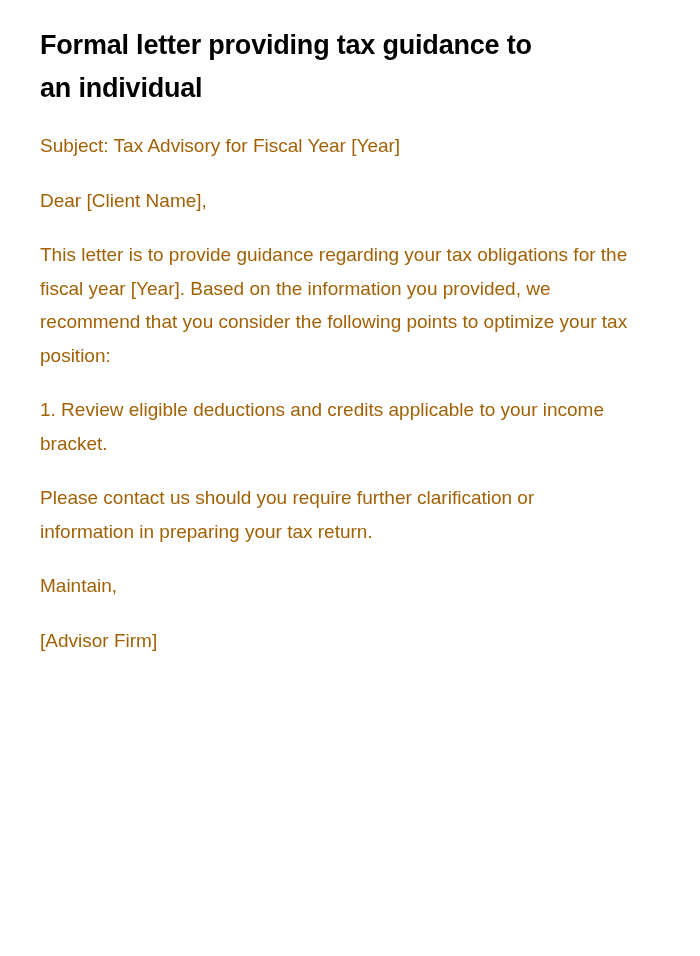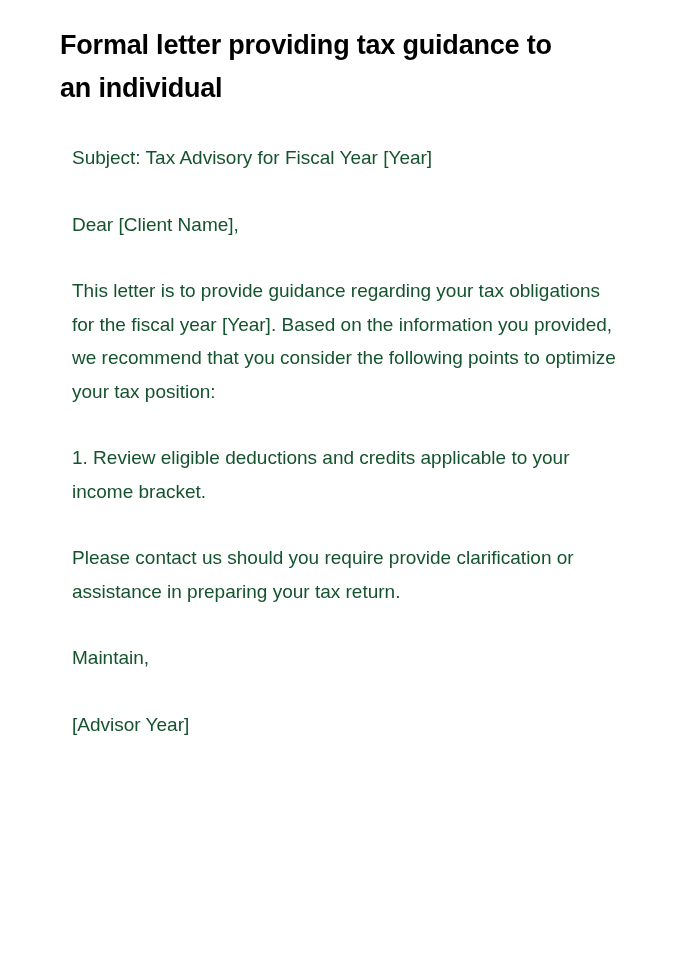--- a/index.html
+++ b/index.html
@@ -13,40 +13,40 @@
     overflow: hidden;
     font-family: "Liberation Sans", "DejaVu Sans", sans-serif;
     -webkit-font-smoothing: antialiased;
   }
 
   .document {
     box-sizing: border-box;
     width: 700px;
     min-height: 956px;
     background: #ffffff;
-    padding: 24px 70px 24px 60px;
+    padding: 24px 70px 24px 40px;
   }
 
   .doc-title {
     margin: 0 0 0 0;
     font-size: 27px;
     font-weight: bold;
     line-height: 43px;
     letter-spacing: -0.2px;
     color: #000000;
     max-width: 530px;
   }
 
   .doc-para {
-    margin: 12px;
+    margin: 0;
     padding-top: 21px;
     font-size: 19px;
     font-weight: normal;
     line-height: 33.5px;
-    color: #14532d;
+    color: #a16207;
     max-width: 592px;
     word-wrap: break-word;
   }
 
   .doc-para.first-para {
     padding-top: 19px;
   }
 </style>
 </head>
 <body>
@@ -58,21 +58,21 @@
   <p class="doc-para first-para">Subject: Tax Advisory for Fiscal Year [Year]</p>
 
   <p class="doc-para">Dear [Client Name],</p>
 
   <p class="doc-para">This letter is to provide guidance regarding your tax obligations for the fiscal year [Year]. Based on the information you provided, we recommend that you consider the following points to optimize your tax position:</p>
 
   <p class="doc-para">1. Review eligible deductions and credits applicable to your income bracket.</p>
 
 
 
-  <p class="doc-para">Please contact us should you require provide clarification or assistance in preparing your tax return.</p>
+  <p class="doc-para">Please contact us should you require further clarification or information in preparing your tax return.</p>
 
   <p class="doc-para">Maintain,</p>
 
-  <p class="doc-para">[Advisor Year]</p>
+  <p class="doc-para">[Advisor Firm]</p>
 
 
 
 </div>
 
 </body></html>

